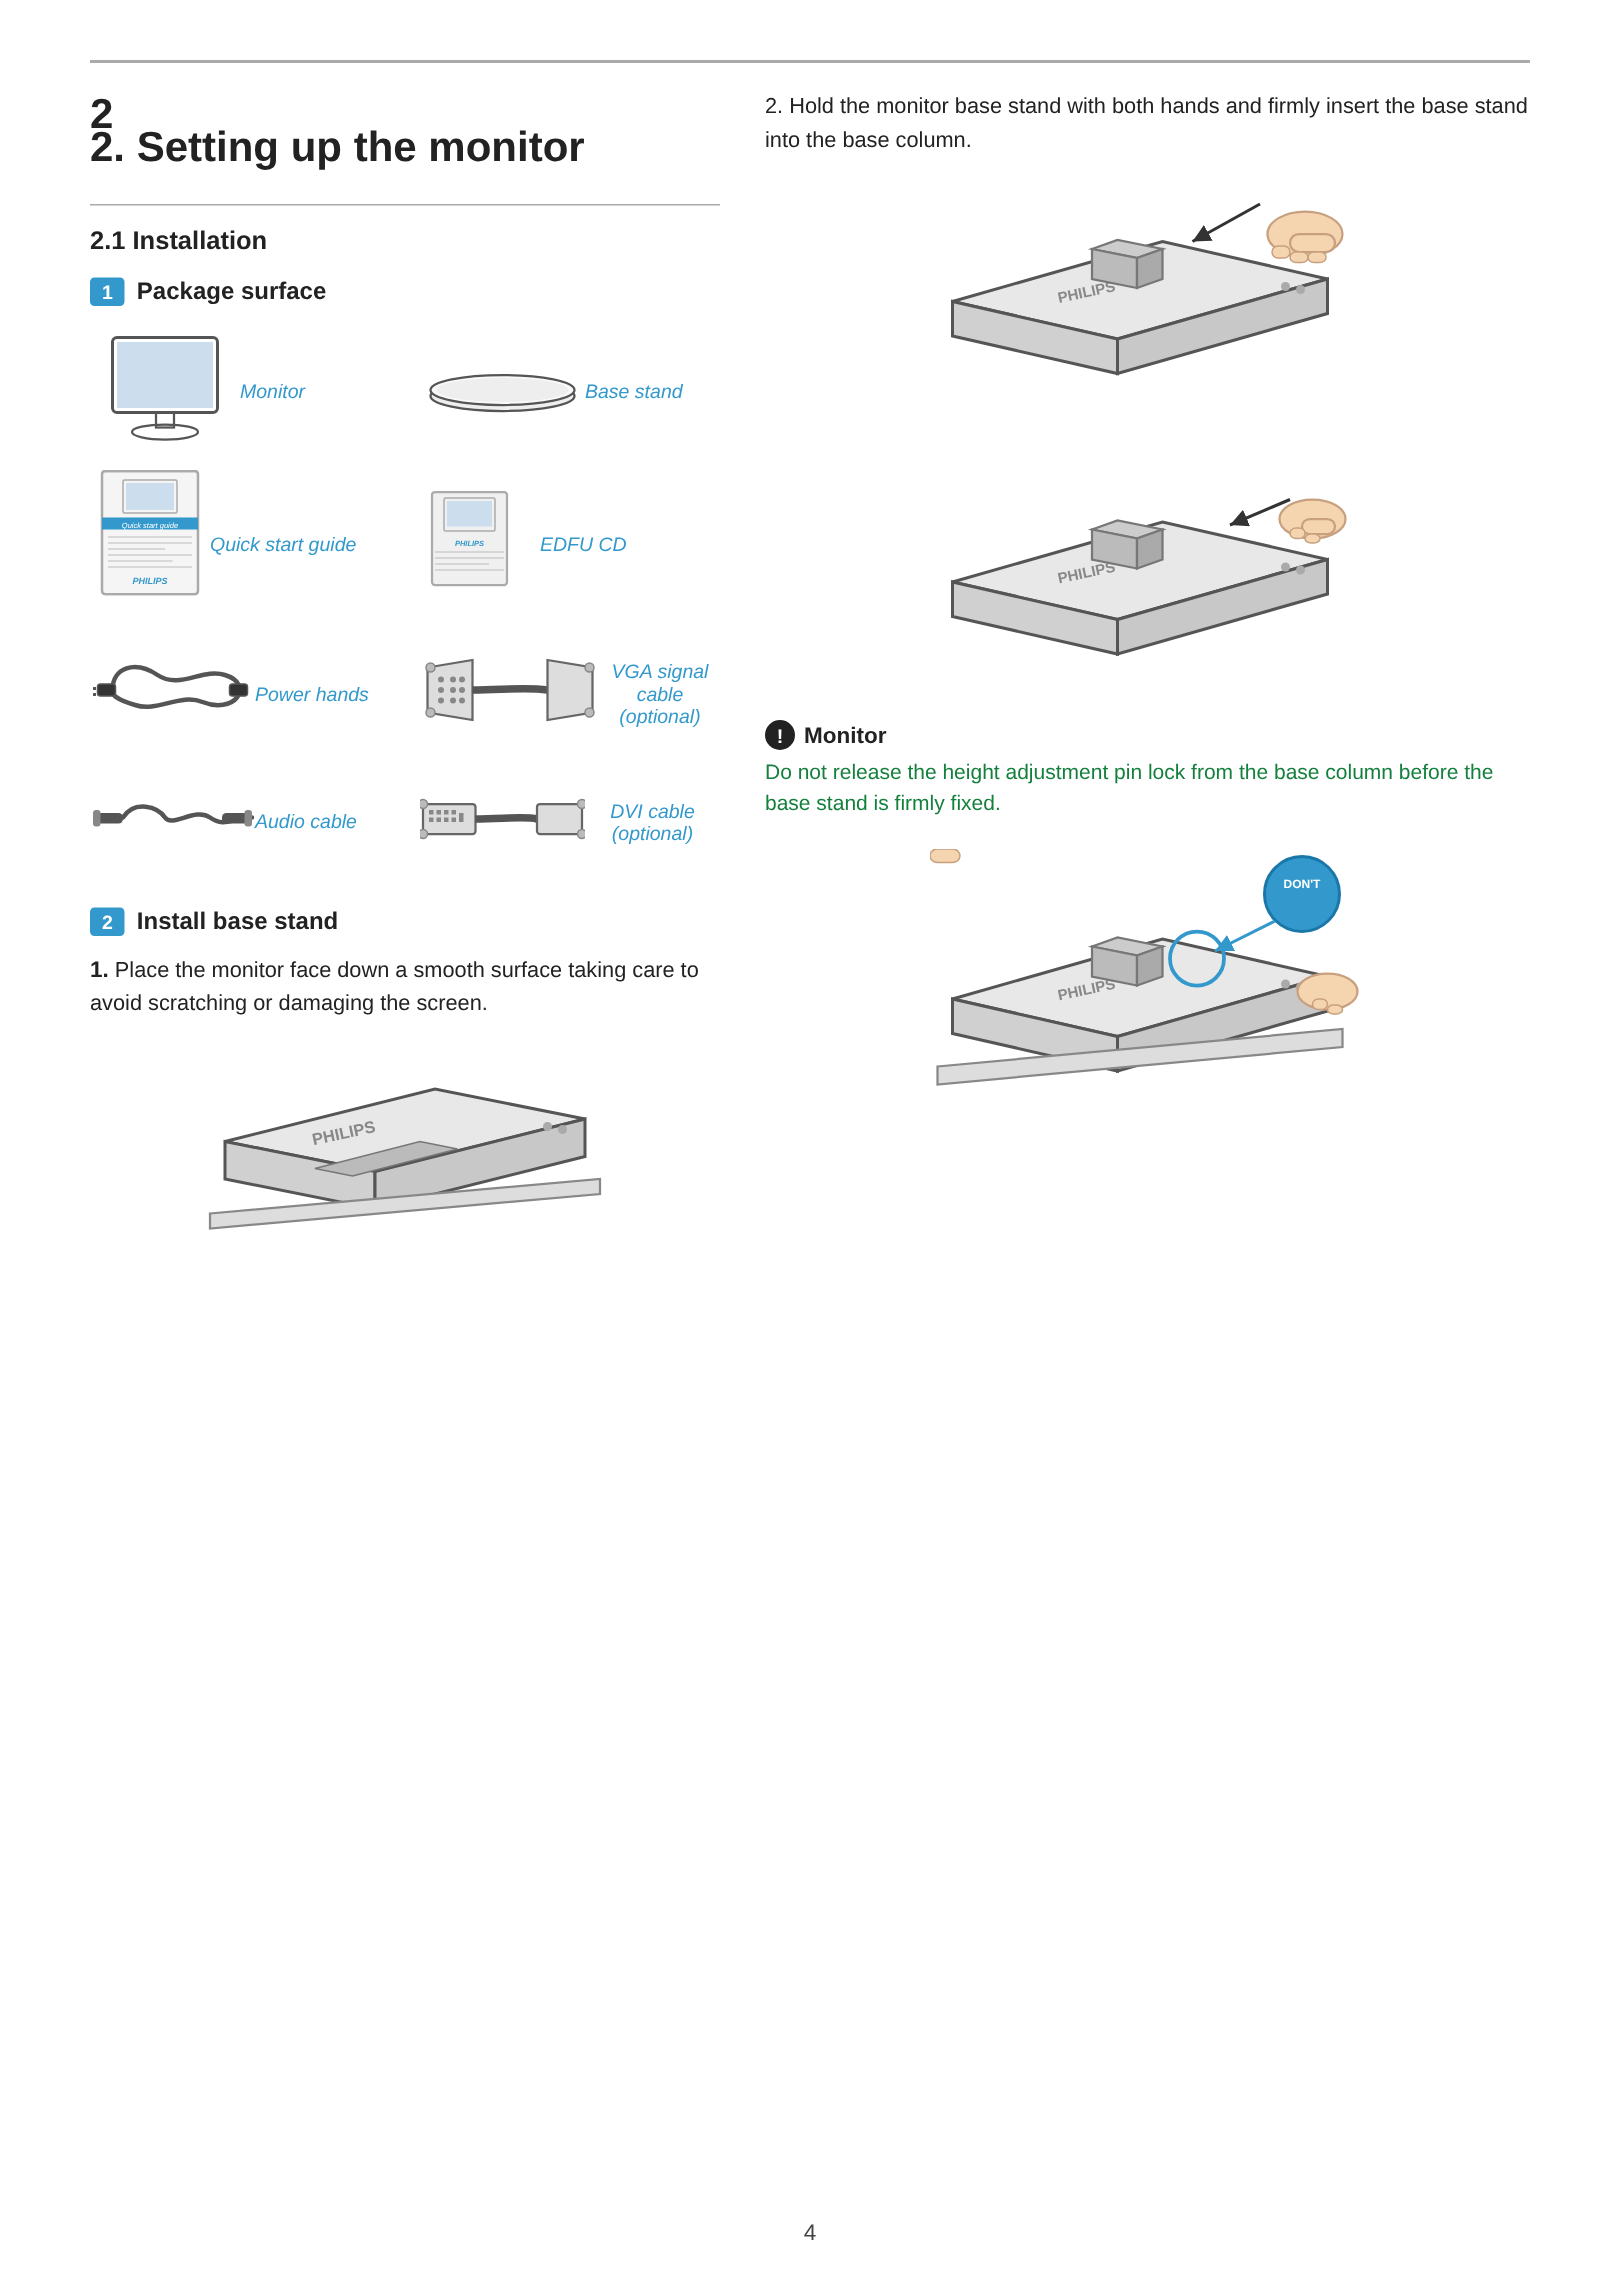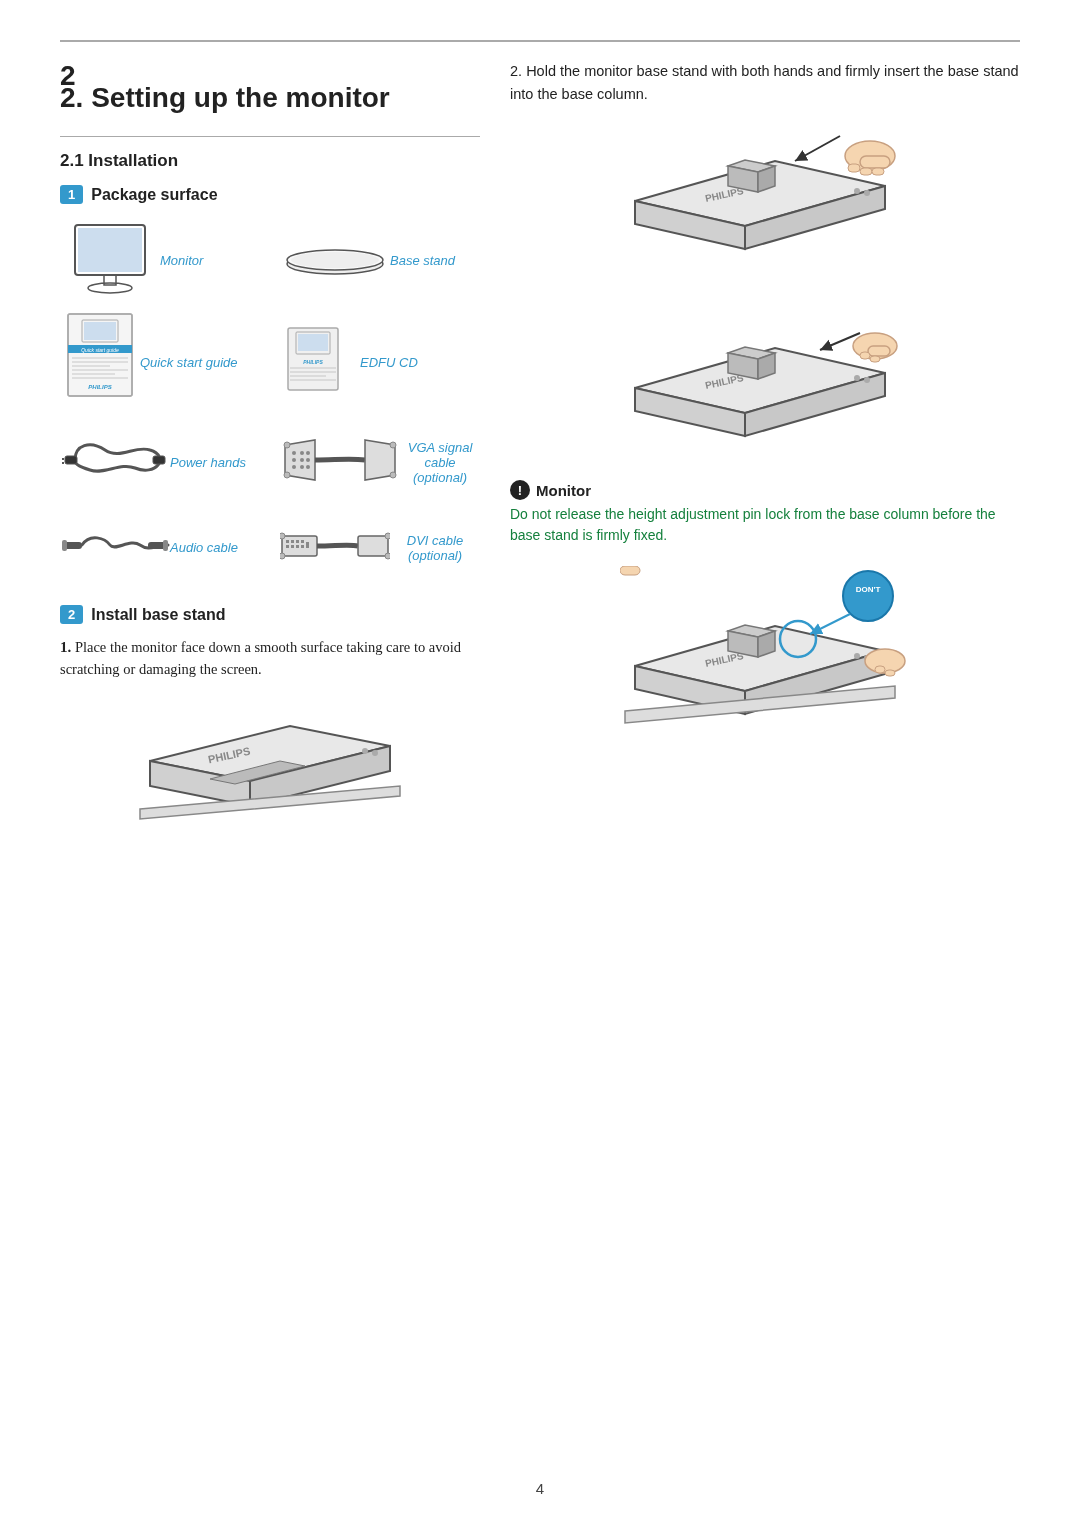--- a/index.html
+++ b/index.html
@@ -92,21 +92,20 @@
       color: #3399cc;
     }
     
     svg {
       display: block;
     }
     .install-step-text {
       font-size: 14.5px;
       line-height: 1.5;
       margin-bottom: 10px;
-      font-family: Liberation Serif, serif;
     }
     .caution-box {
       margin-top: 10px;
       margin-bottom: 10px;
     }
     .caution-title {
       font-size: 15px;
       font-weight: bold;
       color: #222;
       display: flex;

